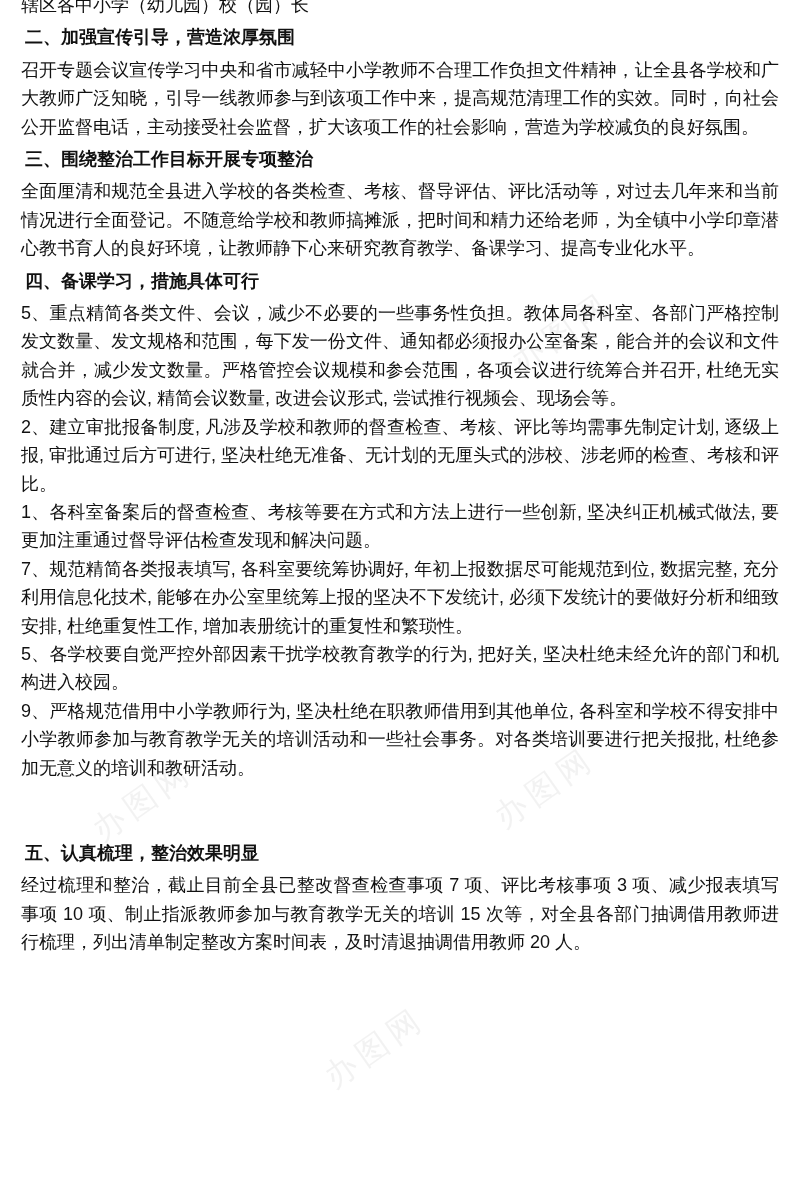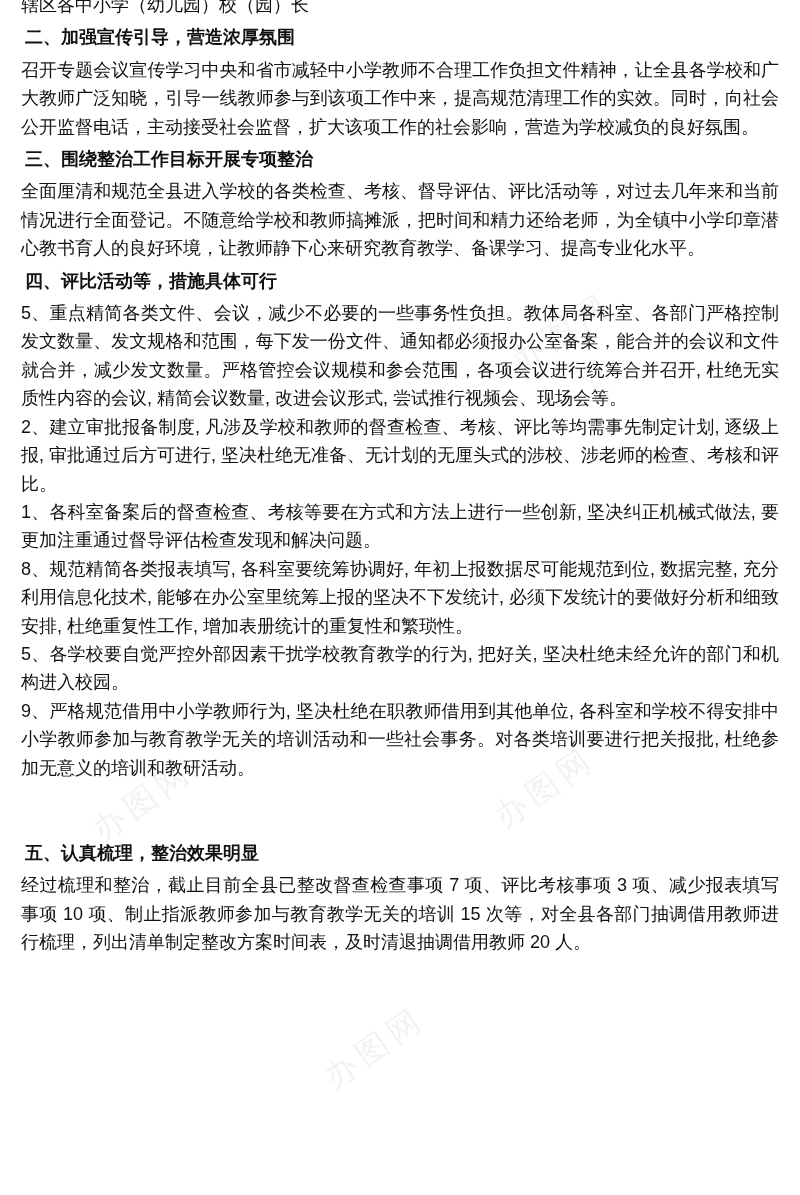--- a/index.html
+++ b/index.html
@@ -73,24 +73,24 @@
     <span class="wm wm3">办图网</span>
     <span class="wm wm4">办图网</span>
   </div>
 
   <div class="doc">
     <p class="para">辖区各中小学（幼儿园）校（园）长</p>
     <p class="heading">二、加强宣传引导，营造浓厚氛围</p>
     <p class="para">召开专题会议宣传学习中央和省市减轻中小学教师不合理工作负担文件精神，让全县各学校和广大教师广泛知晓，引导一线教师参与到该项工作中来，提高规范清理工作的实效。同时，向社会公开监督电话，主动接受社会监督，扩大该项工作的社会影响，营造为学校减负的良好氛围。</p>
     <p class="heading">三、围绕整治工作目标开展专项整治</p>
     <p class="para">全面厘清和规范全县进入学校的各类检查、考核、督导评估、评比活动等，对过去几年来和当前情况进行全面登记。不随意给学校和教师搞摊派，把时间和精力还给老师，为全镇中小学印章潜心教书育人的良好环境，让教师静下心来研究教育教学、备课学习、提高专业化水平。</p>
-    <p class="heading">四、评比活动等，措施具体可行</p>
+    <p class="heading">四、备课学习，措施具体可行</p>
     <p class="para">5、重点精简各类文件、会议，减少不必要的一些事务性负担。教体局各科室、各部门严格控制发文数量、发文规格和范围，每下发一份文件、通知都必须报办公室备案，能合并的会议和文件就合并，减少发文数量。严格管控会议规模和参会范围，各项会议进行统筹合并召开, 杜绝无实质性内容的会议, 精简会议数量, 改进会议形式, 尝试推行视频会、现场会等。</p>
     <p class="para">2、建立审批报备制度, 凡涉及学校和教师的督查检查、考核、评比等均需事先制定计划, 逐级上报, 审批通过后方可进行, 坚决杜绝无准备、无计划的无厘头式的涉校、涉老师的检查、考核和评比。</p>
     <p class="para">1、各科室备案后的督查检查、考核等要在方式和方法上进行一些创新, 坚决纠正机械式做法, 要更加注重通过督导评估检查发现和解决问题。</p>
-    <p class="para">8、规范精简各类报表填写, 各科室要统筹协调好, 年初上报数据尽可能规范到位, 数据完整, 充分利用信息化技术, 能够在办公室里统筹上报的坚决不下发统计, 必须下发统计的要做好分析和细致安排, 杜绝重复性工作, 增加表册统计的重复性和繁琐性。</p>
+    <p class="para">7、规范精简各类报表填写, 各科室要统筹协调好, 年初上报数据尽可能规范到位, 数据完整, 充分利用信息化技术, 能够在办公室里统筹上报的坚决不下发统计, 必须下发统计的要做好分析和细致安排, 杜绝重复性工作, 增加表册统计的重复性和繁琐性。</p>
     <p class="para">5、各学校要自觉严控外部因素干扰学校教育教学的行为, 把好关, 坚决杜绝未经允许的部门和机构进入校园。</p>
     <p class="para">9、严格规范借用中小学教师行为, 坚决杜绝在职教师借用到其他单位, 各科室和学校不得安排中小学教师参加与教育教学无关的培训活动和一些社会事务。对各类培训要进行把关报批, 杜绝参加无意义的培训和教研活动。</p>
     <p class="heading heading-gap">五、认真梳理，整治效果明显</p>
     <p class="para">经过梳理和整治，截止目前全县已整改督查检查事项 7 项、评比考核事项 3 项、减少报表填写事项 10 项、制止指派教师参加与教育教学无关的培训 15 次等，对全县各部门抽调借用教师进行梳理，列出清单制定整改方案时间表，及时清退抽调借用教师 20 人。</p>
   </div>
 
 </div>
 
 </body></html>

